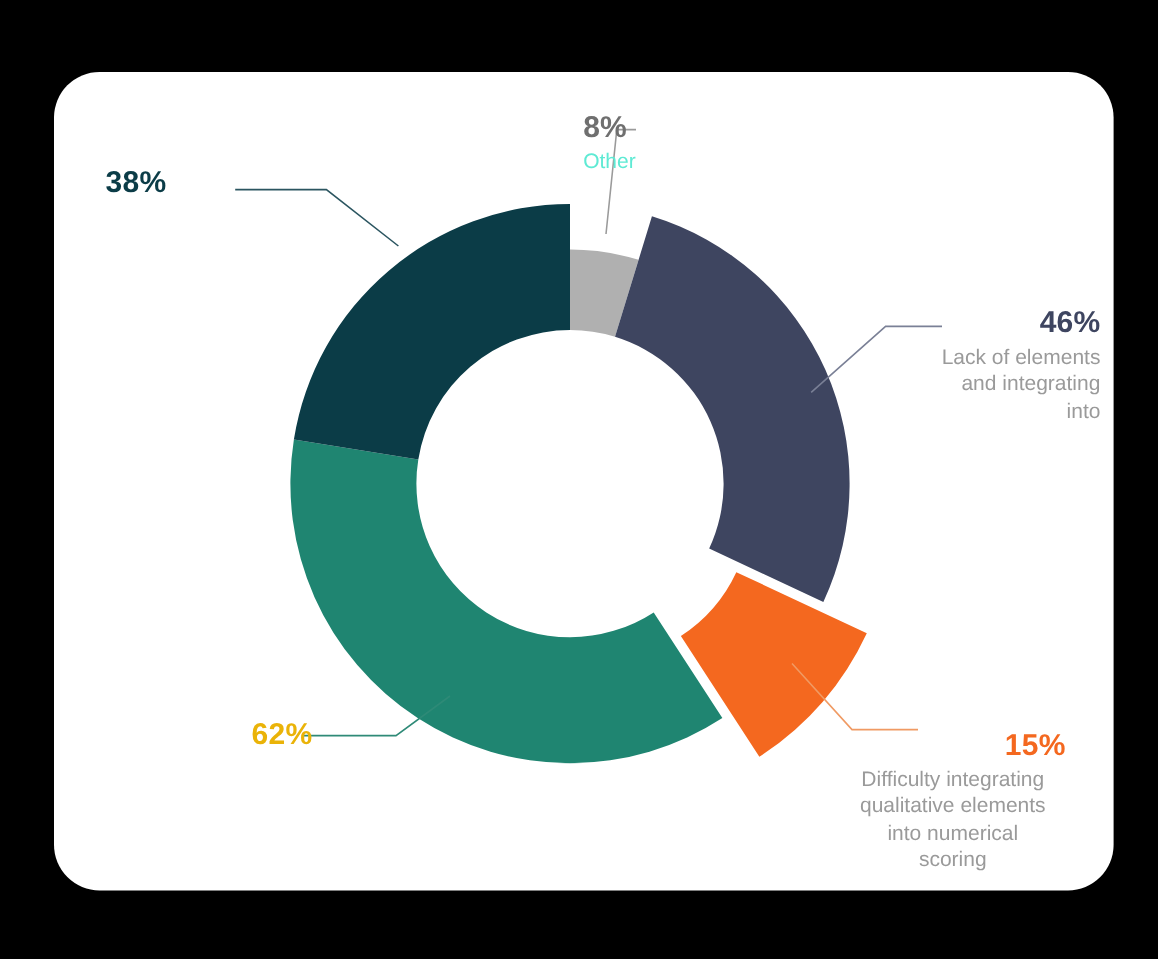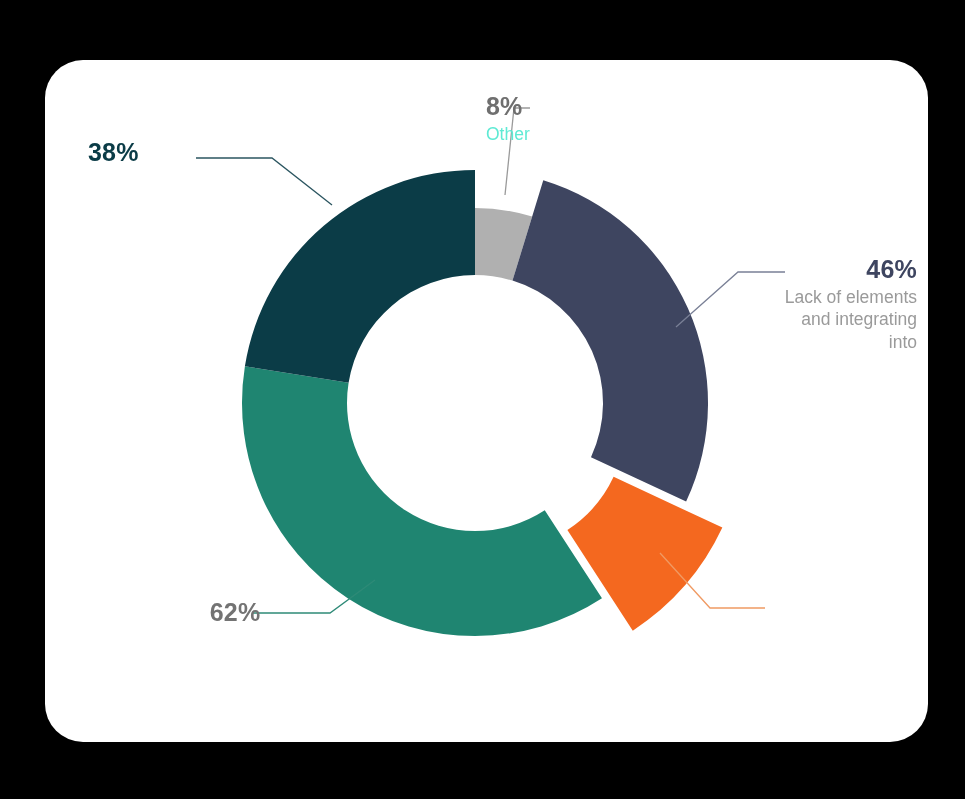--- a/index.html
+++ b/index.html
@@ -85,21 +85,21 @@
     text-align: center;
   }
   #label-difficulty .pct { color: #F4681F; text-align: right; }
 
   #label-developing {
     left: 140px;
     top: 598px;
     width: 190px;
     text-align: center;
   }
-  #label-developing .pct { color: #737373; }
+  #label-developing .pct { color: #eab308; }
 </style>
 </head>
 <body>
 
 <div id="stage">
 
   <div id="card"></div>
 
   <svg id="chart-svg" viewBox="0 0 965 799">
 
@@ -137,18 +137,27 @@
 
   <div class="label-block" id="label-lack">
     <div class="pct">46%</div>
     <div class="desc">
       <span>Lack of elements</span><br>
       <span>and integrating</span><br>
       <span>into</span>
     </div>
   </div>
 
+  <div class="label-block" id="label-difficulty">
+    <div class="pct">15%</div>
+    <div class="desc">
+      <span>Difficulty integrating</span><br>
+      <span>qualitative elements</span><br>
+      <span>into numerical</span><br>
+      <span>scoring</span>
+    </div>
+  </div>
 
   <div class="label-block" id="label-developing">
     <div class="pct">62%</div>
   </div>
 
 </div>
 
 </body></html>

